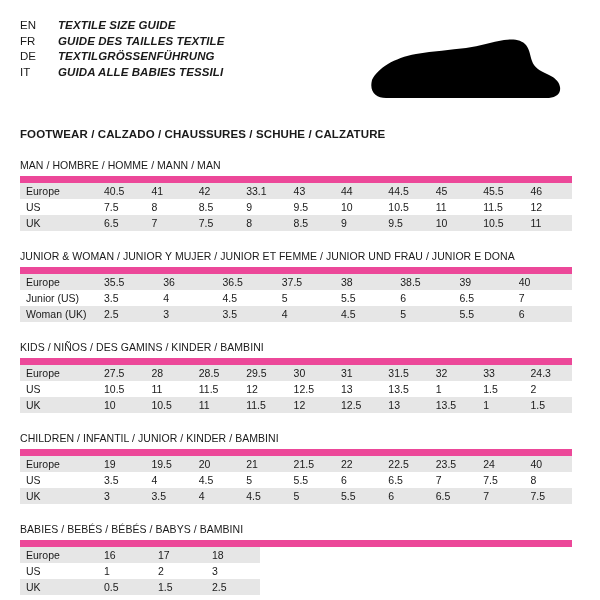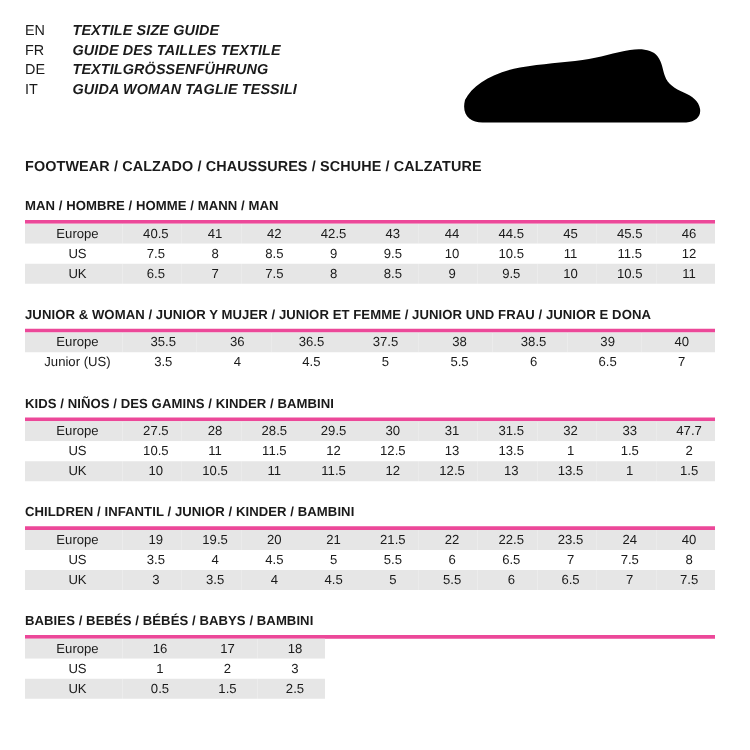--- a/index.html
+++ b/index.html
@@ -61,30 +61,29 @@
     margin-top: 16px;
     letter-spacing: 0.1px;
   }
 
   
   .group {
     margin-top: 19px;
   }
   .group-heading {
     font-size: 10.5px;
-    font-weight: bold;
+    font-weight: normal;
     padding-bottom: 5px;
-    border-bottom: 3px solid #ec4899;
+    border-bottom: 7px solid #ec4899;
     letter-spacing: 0.05px;
   }
   table.size-table {
     border-collapse: collapse;
     width: 100%;
     table-layout: fixed;
-    text-align: center;
   }
   table.size-table.babies {
     width: 240px;
   }
   table.size-table td {
     font-size: 10.5px;
     height: 16px;
     line-height: 16px;
     padding: 0 0 0 6px;
     color: #1a1a1a;
@@ -119,21 +118,21 @@
           <tr>
             <td class="lang-code">FR</td>
             <td class="lang-title">GUIDE DES TAILLES TEXTILE</td>
           </tr>
           <tr>
             <td class="lang-code">DE</td>
             <td class="lang-title">TEXTILGRÖSSENFÜHRUNG</td>
           </tr>
           <tr>
             <td class="lang-code">IT</td>
-            <td class="lang-title">GUIDA WOMAN TAGLIE TESSILI</td>
+            <td class="lang-title">GUIDA ALLE BABIES TESSILI</td>
           </tr>
         </tbody>
     </table>
     <div class="shoe-wrap">
       <svg viewBox="0 0 200 78" width="200" height="78" aria-hidden="true">
         <path fill="#000000" d="M8 46 C14 34 30 24 52 20 C70 17 86 16 102 14 C116 12 128 8 140 6 C150 4.5 158 6 162 11 C166 16 166 22 168 27 C170 33 176 37 183 40 C190 43 195 47 196 53 C197 59 193 63 185 64 L22 64 C12 64 5 58 8 46 Z"></path>
         <path fill="#ffffff" d="M150 52 C158 50 170 51 180 54 C184 55 186 57 185 59 L150 59 Z" opacity="0"></path>
       </svg>
     </div>
   </div>
@@ -143,21 +142,21 @@
   <div id="groups-container">
       <div class="group">
         <div class="group-heading">MAN / HOMBRE / HOMME / MANN / MAN</div>
         <table class="size-table">
           <tbody>
             <tr class="shaded">
               <td class="label-cell">Europe</td>
               <td>40.5</td>
               <td>41</td>
               <td>42</td>
-              <td>42.5</td>
+              <td>33.1</td>
               <td>43</td>
               <td>44</td>
               <td>44.5</td>
               <td>45</td>
               <td>45.5</td>
               <td>46</td>
             </tr>
             <tr class="plain">
               <td class="label-cell">US</td>
               <td>7.5</td>
@@ -206,39 +205,50 @@
               <td class="label-cell">Junior (US)</td>
               <td>3.5</td>
               <td>4</td>
               <td>4.5</td>
               <td>5</td>
               <td>5.5</td>
               <td>6</td>
               <td>6.5</td>
               <td>7</td>
             </tr>
+            <tr class="shaded">
+              <td class="label-cell">Woman (UK)</td>
+              <td>2.5</td>
+              <td>3</td>
+              <td>3.5</td>
+              <td>4</td>
+              <td>4.5</td>
+              <td>5</td>
+              <td>5.5</td>
+              <td>6</td>
+            </tr>
           </tbody>
         </table>
       </div>
       <div class="group">
         <div class="group-heading">KIDS / NIÑOS / DES GAMINS / KINDER / BAMBINI</div>
         <table class="size-table">
           <tbody>
             <tr class="shaded">
               <td class="label-cell">Europe</td>
               <td>27.5</td>
               <td>28</td>
               <td>28.5</td>
               <td>29.5</td>
               <td>30</td>
               <td>31</td>
               <td>31.5</td>
               <td>32</td>
               <td>33</td>
-              <td>47.7</td>
+              <td>24.3</td>
             </tr>
             <tr class="plain">
               <td class="label-cell">US</td>
               <td>10.5</td>
               <td>11</td>
               <td>11.5</td>
               <td>12</td>
               <td>12.5</td>
               <td>13</td>
               <td>13.5</td>

